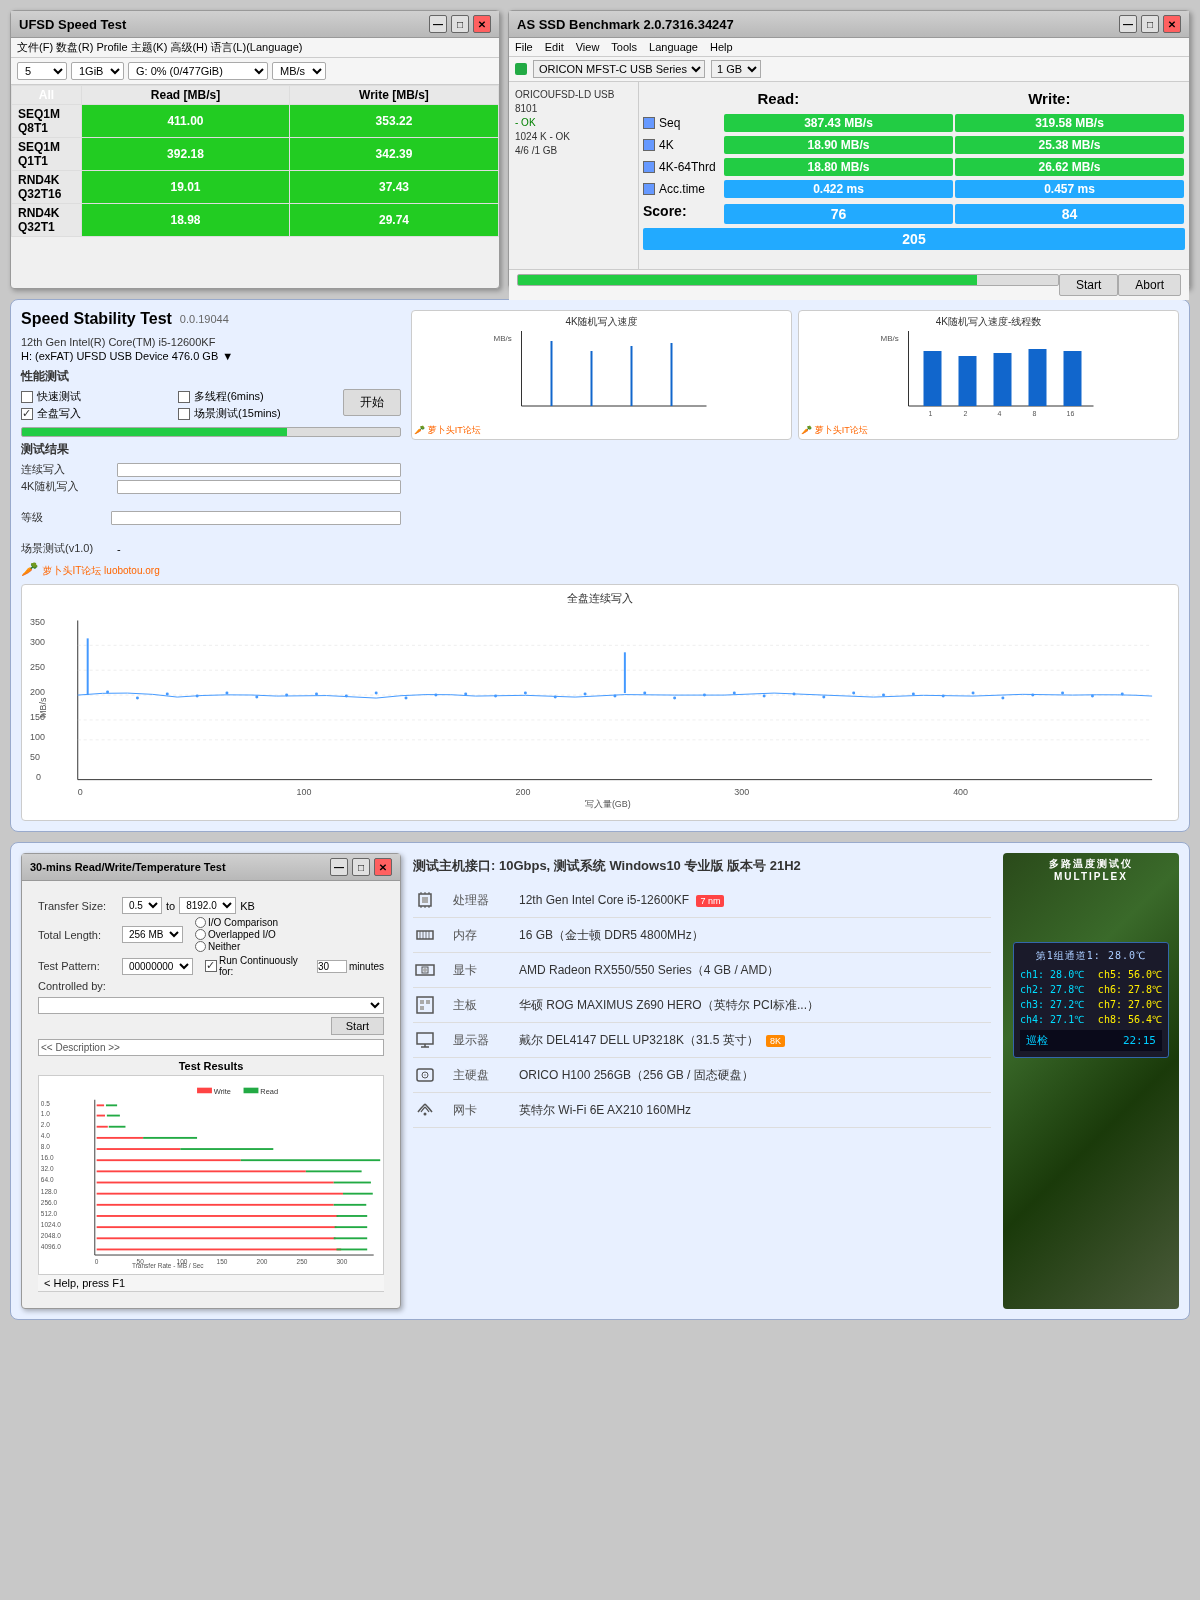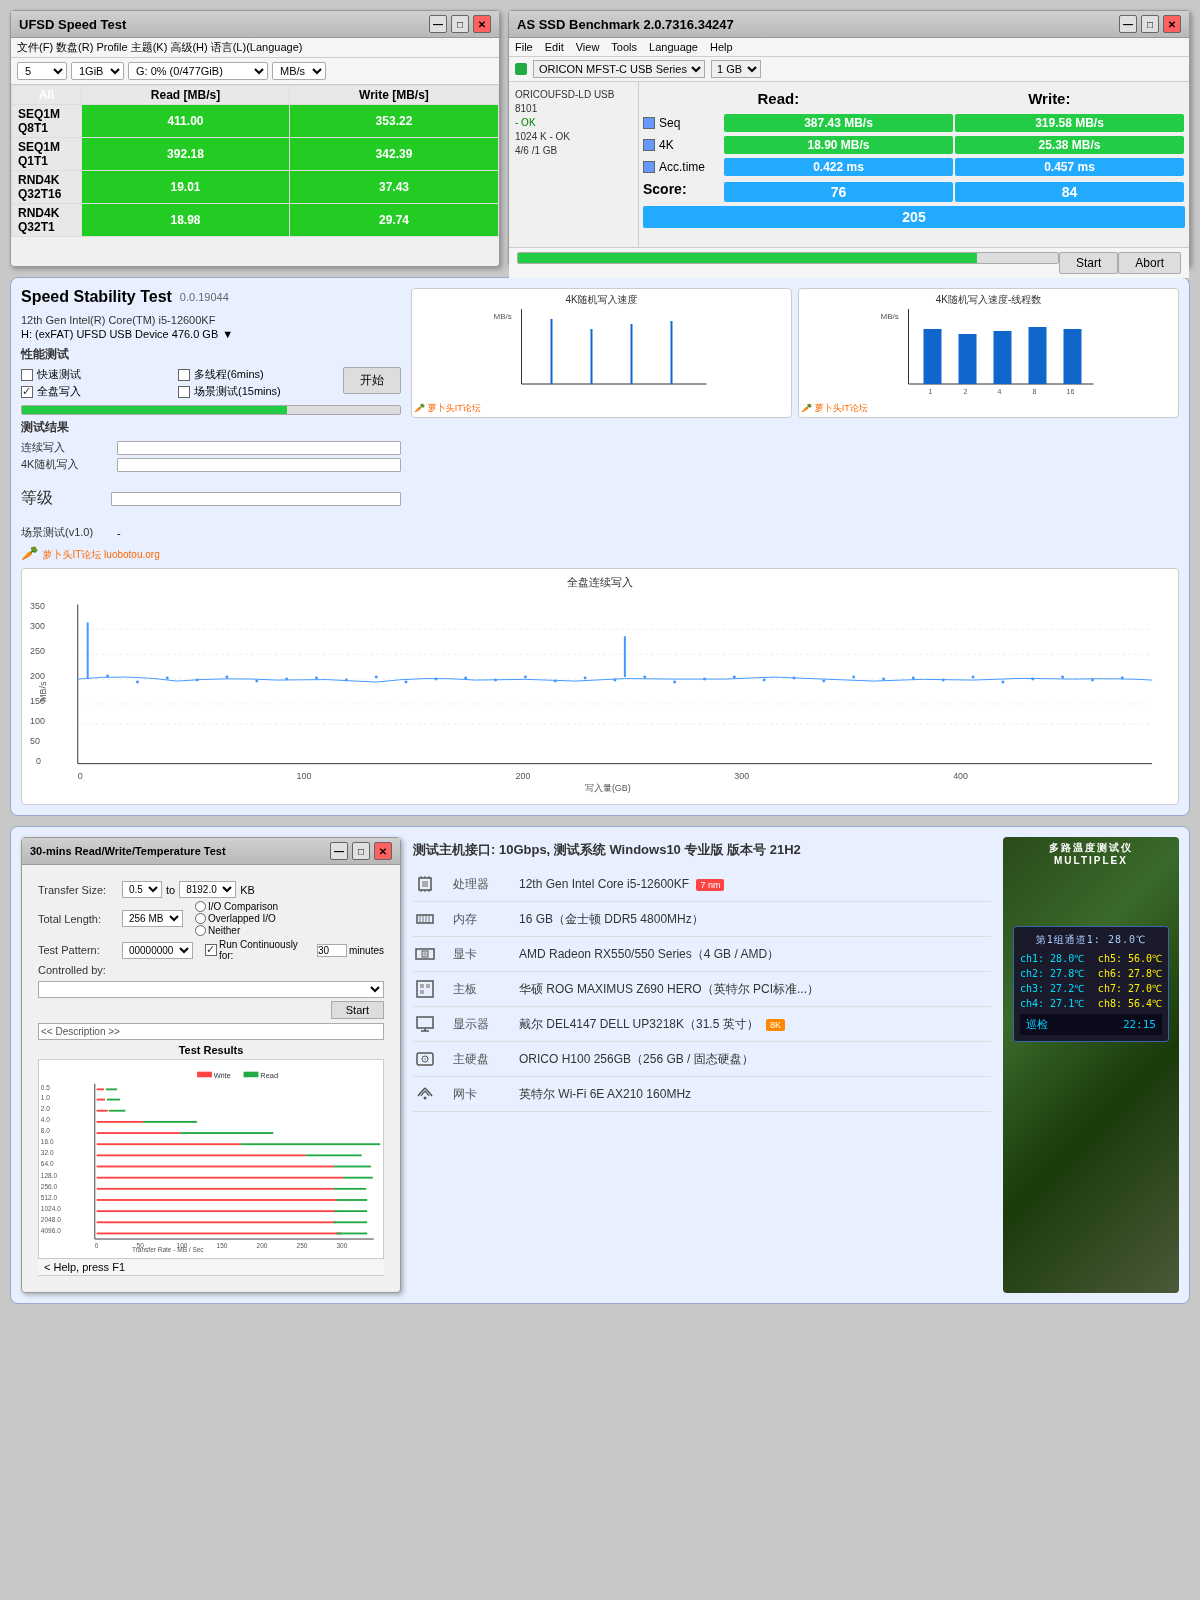--- a/index.html
+++ b/index.html
@@ -338,21 +338,21 @@
       height: 14px;
       border: 1px solid #aaa;
       background: #fff;
       border-radius: 1px;
     }
     .sst-grade-row {
       display: flex;
       align-items: center;
       gap: 0;
       margin: 16px 0;
-      font-size: 16px;
+      font-size: 11px;
     }
     .sst-grade-label { width: 90px; color: #333; }
     .sst-scene-row {
       display: flex;
       align-items: center;
       gap: 6px;
       margin: 2px 0;
       font-size: 11px;
     }
     .sst-scene-label { width: 90px; color: #333; }
@@ -731,20 +731,28 @@
 
         <div class="as-row">
           <div class="as-row-label">
             <span class="as-checkbox"></span>
             <span>4K</span>
           </div>
           <div class="as-val">18.90 MB/s</div>
           <div class="as-val">25.38 MB/s</div>
         </div>
 
+        <div class="as-row">
+          <div class="as-row-label">
+            <span class="as-checkbox"></span>
+            <span>4K-64Thrd</span>
+          </div>
+          <div class="as-val">18.80 MB/s</div>
+          <div class="as-val">26.62 MB/s</div>
+        </div>
 
         <div class="as-row">
           <div class="as-row-label">
             <span class="as-checkbox"></span>
             <span>Acc.time</span>
           </div>
           <div class="as-val" style="background:#22aaff;">0.422 ms</div>
           <div class="as-val" style="background:#22aaff;">0.457 ms</div>
         </div>
 

